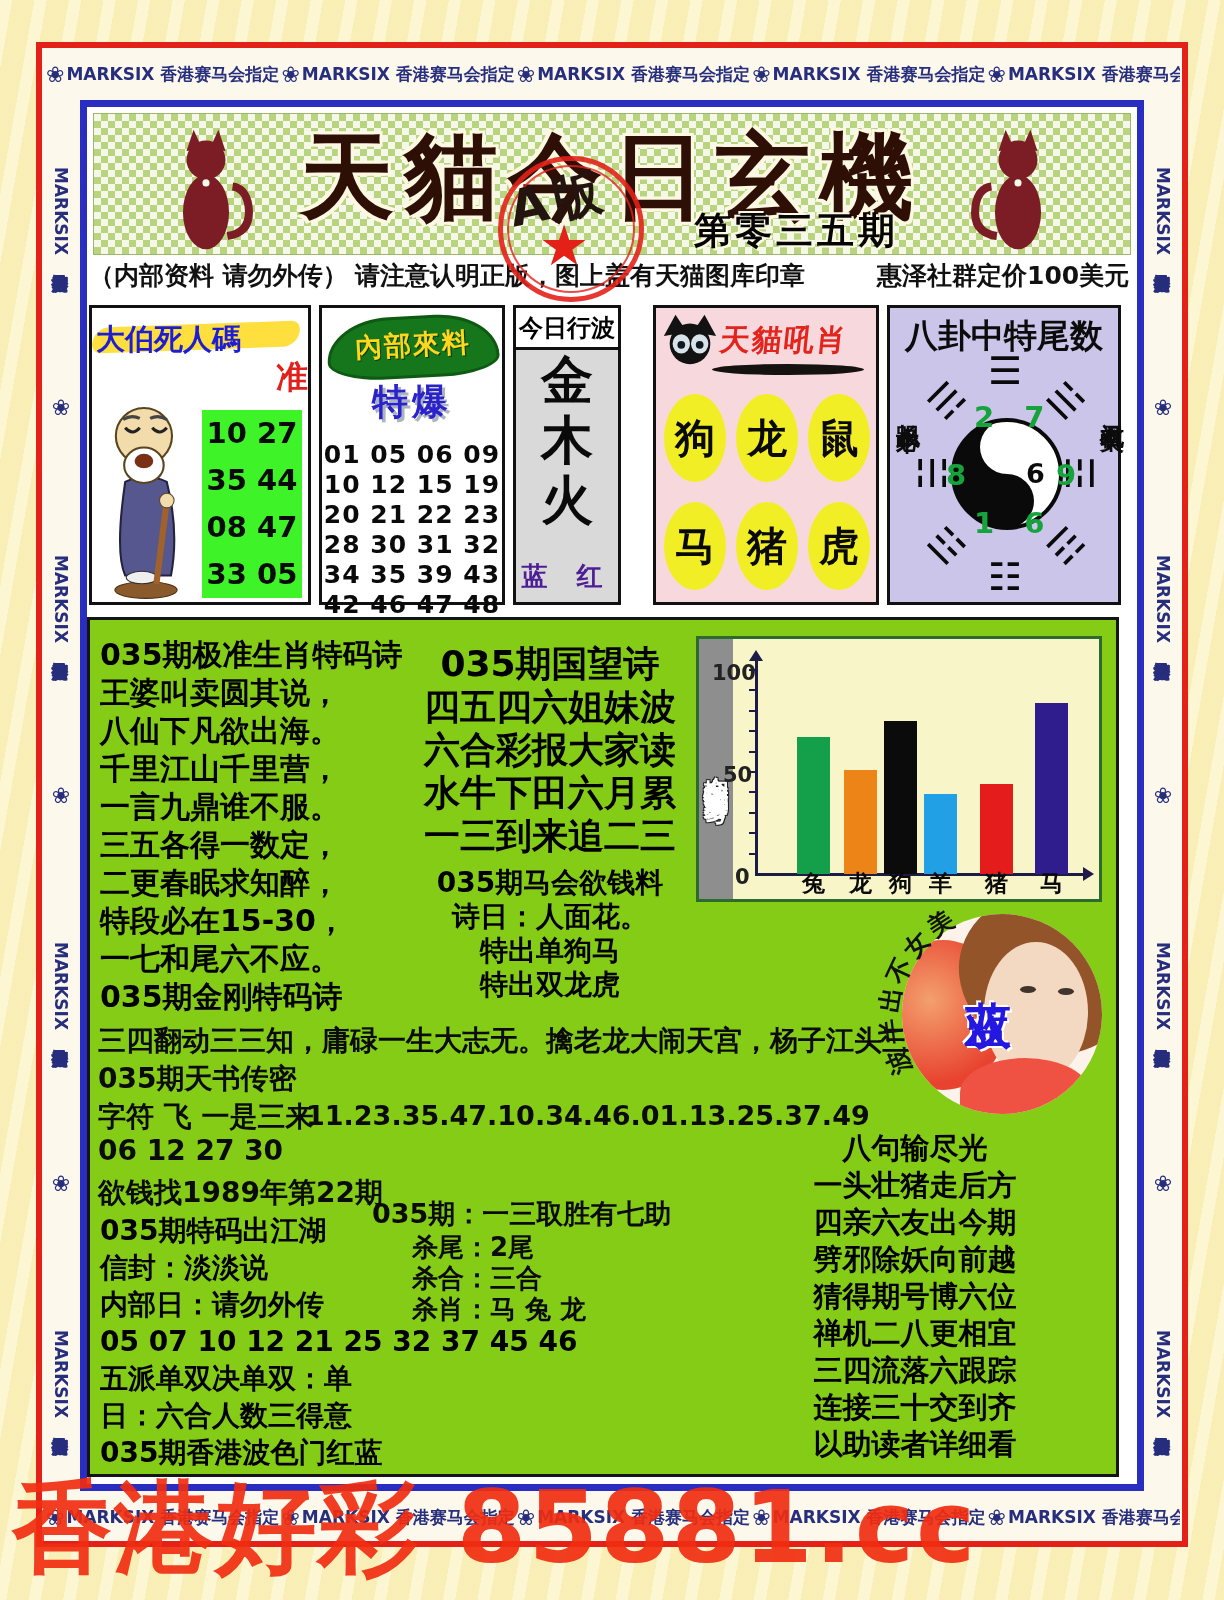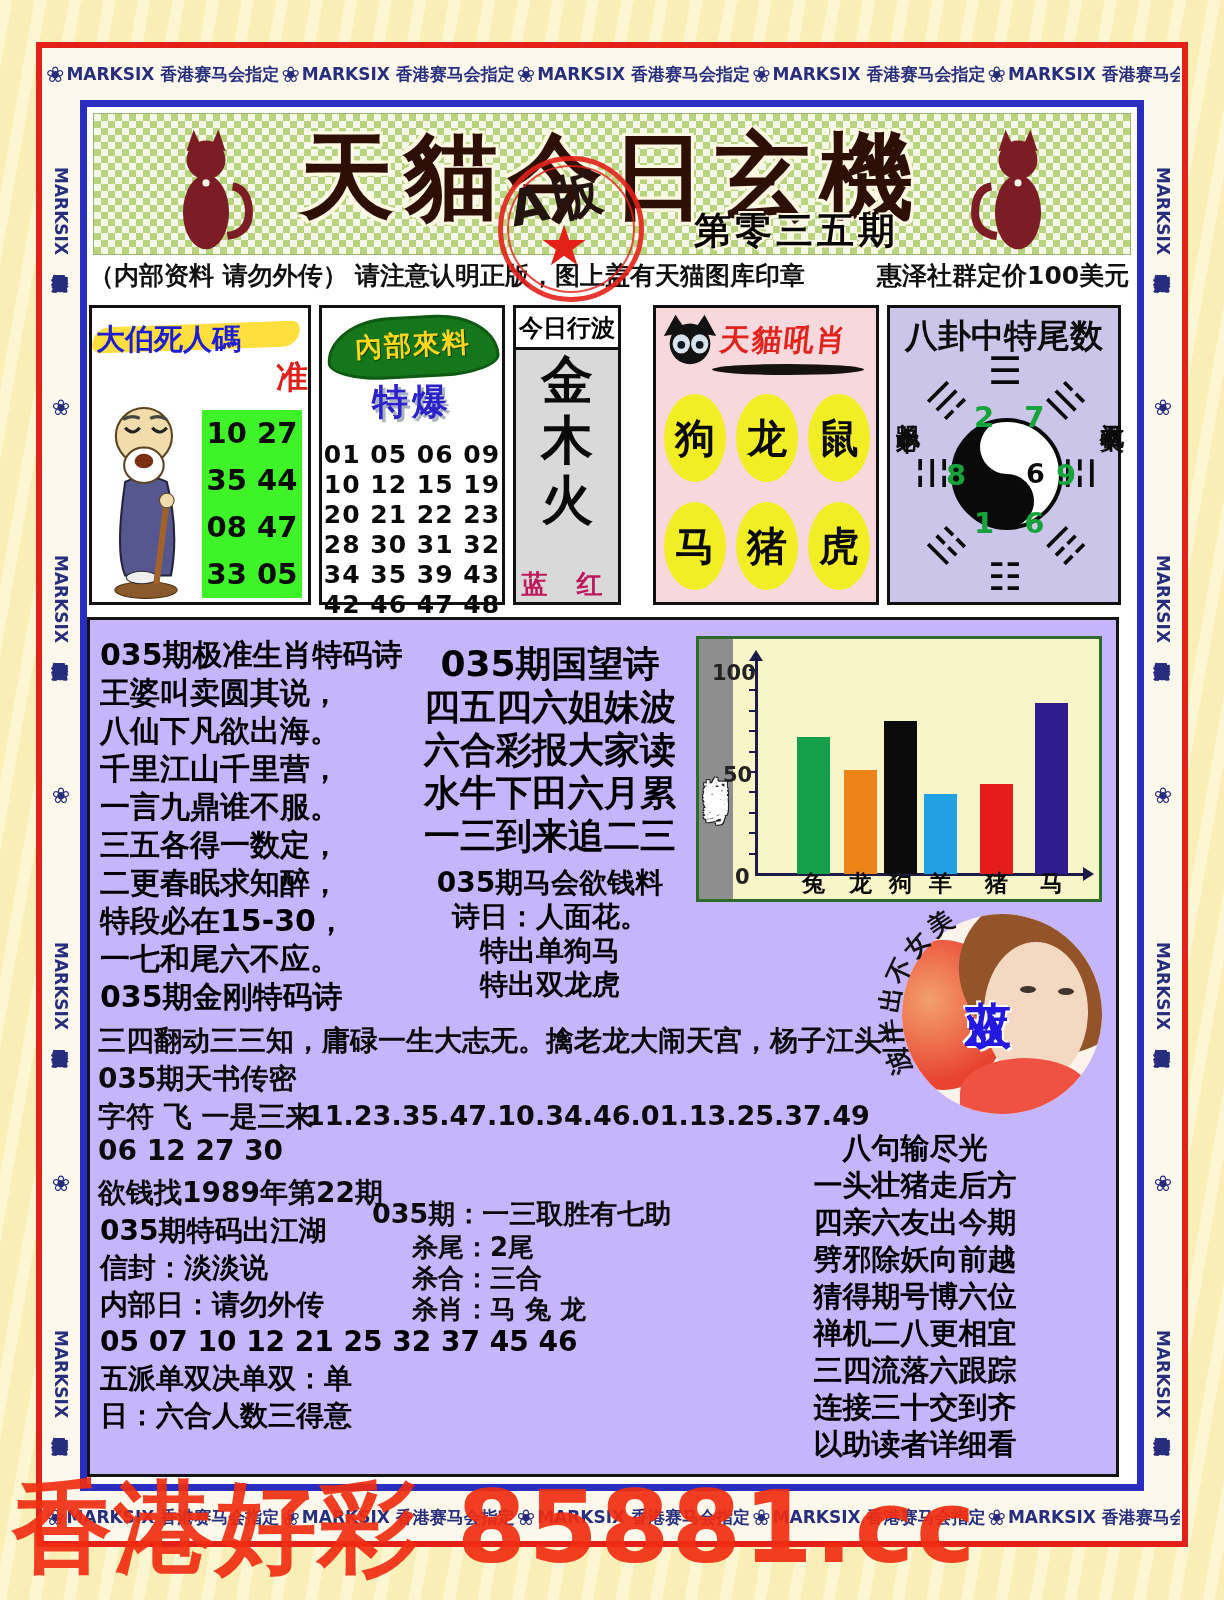--- a/index.html
+++ b/index.html
@@ -65,37 +65,37 @@
   .p2-sub{position:absolute;left:0;top:70px;width:100%;text-align:center;font-size:36px;font-weight:bold;
     color:#2b22cc;text-shadow:3px 3px 0 #aab4be;letter-spacing:4px;}
   .p2-rows{position:absolute;left:0;top:132px;width:100%;text-align:center;
     font-size:25px;font-weight:bold;color:#0a0a0a;line-height:30px;letter-spacing:1px;}
   .p3{left:426px;width:108px;}
   .p3-head{position:absolute;left:0;top:0;width:100%;height:42px;border-bottom:3px solid #111;
     box-sizing:border-box;text-align:center;font-size:24px;font-weight:bold;line-height:40px;background:#fff;}
   .p3-body{position:absolute;left:0;top:42px;right:0;bottom:0;background:#d9d9d9;
     display:flex;flex-direction:column;align-items:center;}
   .p3-char{font-size:52px;font-weight:bold;color:#0a0a0a;line-height:60px;}
-  .p3-foot{margin-top:auto;margin-bottom:0;font-size:26px;font-weight:bold;color:#be185d;letter-spacing:10px;}
+  .p3-foot{margin-top:auto;margin-bottom:8px;font-size:26px;font-weight:bold;color:#4c1d95;letter-spacing:10px;}
   .p4{left:566px;width:226px;background:#f7d9dd;}
   .p4-title{position:absolute;left:64px;top:12px;font-size:30px;font-weight:bold;color:#e3241d;
     transform:skewX(-6deg);letter-spacing:2px;white-space:nowrap;}
   .p4-shadow{position:absolute;left:56px;top:56px;width:152px;height:11px;background:#15120f;border-radius:50%;}
   .p4-oval{position:absolute;width:62px;height:88px;background:#f2ee25;border-radius:50%;
     display:flex;align-items:center;justify-content:center;font-size:40px;font-weight:bold;color:#0a0a0a;}
   .p5{left:800px;width:234px;background:#cbc5ea;}
   .p5-title{position:absolute;left:0;top:6px;width:100%;text-align:center;font-size:33px;font-weight:bold;color:#0c0c0c;}
   .tri{position:absolute;font-size:38px;color:#0a0a0a;line-height:38px;}
   .bagua-num{position:absolute;font-size:29px;font-weight:bold;color:#17a33b;letter-spacing:10px;white-space:nowrap;}
   .bagua-cap{position:absolute;writing-mode:vertical-rl;font-size:24px;font-weight:bold;color:#0c0c0c;letter-spacing:2px;}
   .yy{position:absolute;left:59px;top:108px;}
   .inner-six{position:absolute;left:136px;top:150px;font-size:27px;font-weight:bold;color:#0b0b0b;}
   
   .main-box{position:absolute;left:0;top:510px;width:1032px;height:860px;
-    border:3px solid #141414;background:#c4b5fd;box-sizing:border-box;}
+    border:3px solid #141414;background:#84cc16;box-sizing:border-box;}
   .ln{position:absolute;white-space:nowrap;font-weight:bold;color:#0b0b0b;}
   .leftcol{position:absolute;left:10px;top:16px;font-size:30px;font-weight:bold;line-height:38px;white-space:nowrap;}
   .midcol{position:absolute;left:300px;top:22px;width:320px;text-align:center;
     font-size:36px;font-weight:bold;line-height:43px;}
   .midcol2{position:absolute;left:300px;top:246px;width:320px;text-align:center;
     font-size:28px;font-weight:bold;line-height:34px;}
   .lowerleft{position:absolute;left:10px;top:592px;font-size:28px;font-weight:bold;line-height:37px;white-space:nowrap;}
   .rightpoem{position:absolute;left:700px;top:510px;width:250px;text-align:center;
     font-size:29px;font-weight:bold;line-height:37px;}
   
@@ -395,20 +395,21 @@
       <div class="ln" style="left:8px;top:514px;font-size:28px;">06 12 27 30</div>
       <div class="ln" style="left:8px;top:554px;font-size:28px;">欲钱找1989年第22期</div>
 
       <div class="lowerleft">
         <div>035期特码出江湖</div>
         <div>信封：淡淡说</div>
         <div>内部日：请勿外传</div>
         <div>05 07 10 12 21 25 32 37 45 46</div>
         <div>五派单双决单双：单</div>
         <div>日：六合人数三得意</div>
+        <div>035期香港波色门红蓝</div>
       </div>
 
       <div class="ln" style="left:282px;top:576px;font-size:27px;">035期：一三取胜有七助</div>
       <div class="ln" style="left:322px;top:610px;font-size:26px;">杀尾：2尾</div>
       <div class="ln" style="left:322px;top:641px;font-size:26px;">杀合：三合</div>
       <div class="ln" style="left:322px;top:672px;font-size:26px;">杀肖：马 兔 龙</div>
 
       <div class="photo">
         <div class="ph-red"></div>
         <div class="ph-hair"></div>

